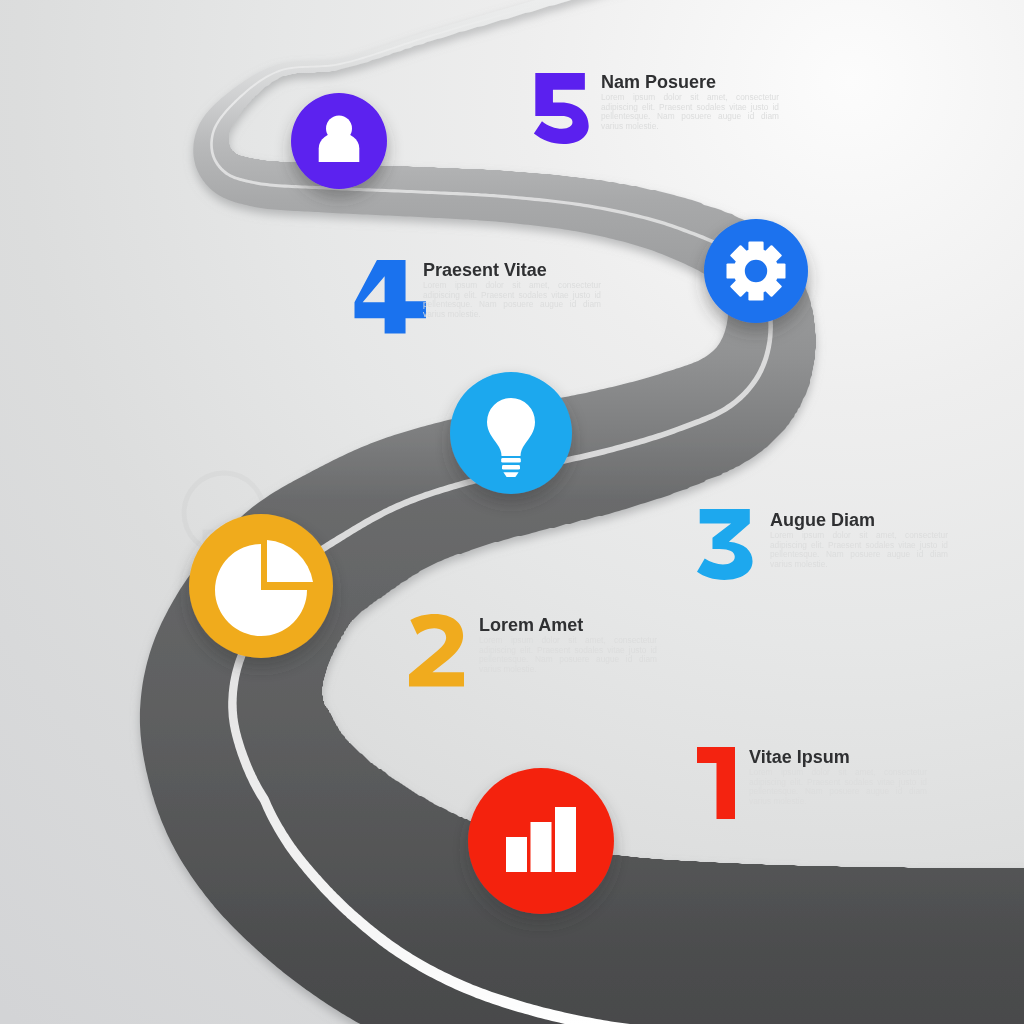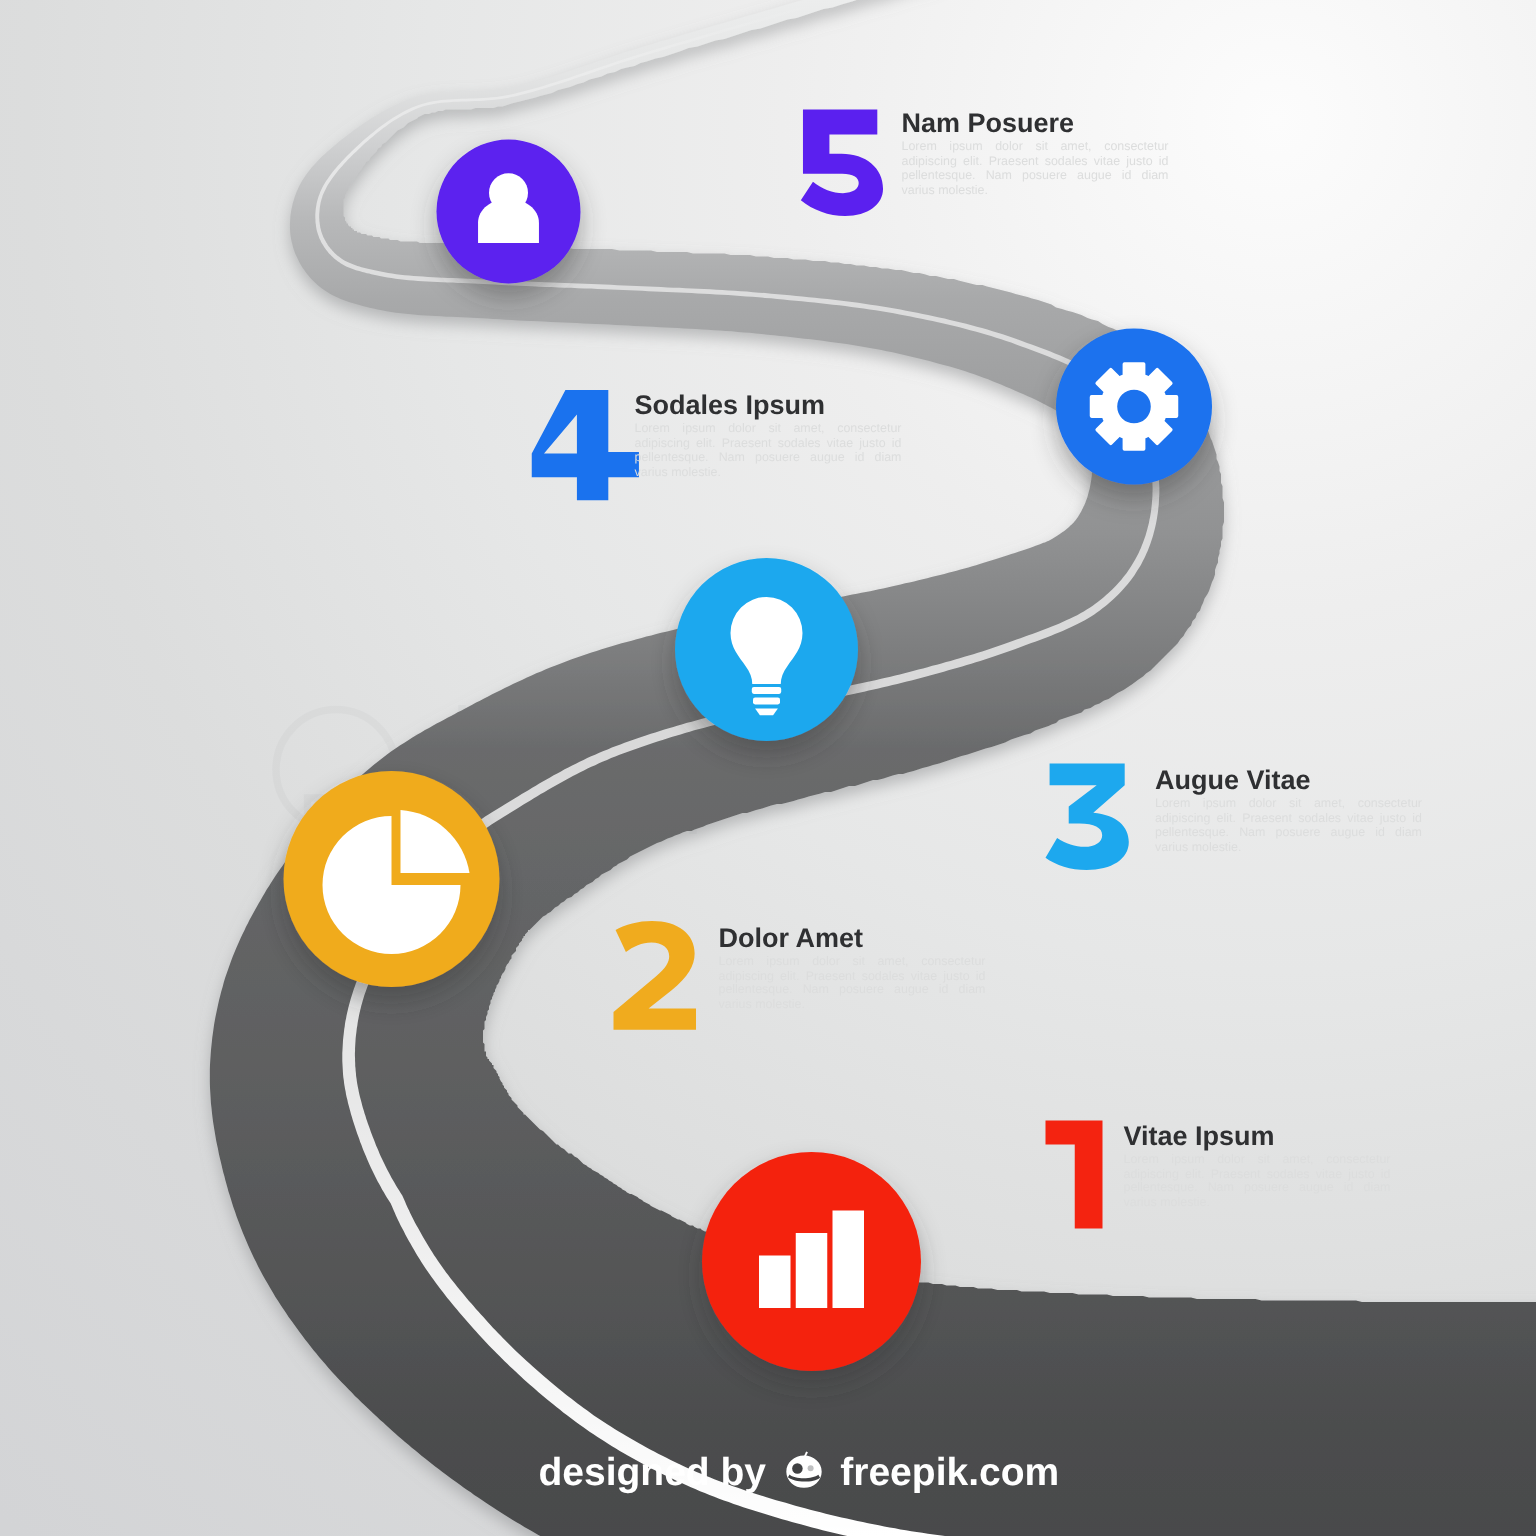--- a/index.html
+++ b/index.html
@@ -161,39 +161,28 @@
       </g>
     <g transform="translate(697.0,747.0) scale(1.0000)">
         <path d="M0 0 H38 V72 H19.5 V16 H0 Z" fill="#f42310"></path>
       </g>
   </svg>
   <div class="step">
     <div class="step-title" style="left:601px;top:72px">Nam Posuere</div>
     <div class="step-body" style="left:601px;top:93px;width:178px">Lorem ipsum dolor sit amet, consectetur adipiscing elit. Praesent sodales vitae justo id pellentesque. Nam posuere augue id diam varius molestie.</div>
   </div>
   <div class="step">
-    <div class="step-title" style="left:423px;top:260px">Sodales Ipsum</div>
+    <div class="step-title" style="left:423px;top:260px">Praesent Vitae</div>
     <div class="step-body" style="left:423px;top:281px;width:178px">Lorem ipsum dolor sit amet, consectetur adipiscing elit. Praesent sodales vitae justo id pellentesque. Nam posuere augue id diam varius molestie.</div>
   </div>
   <div class="step">
-    <div class="step-title" style="left:770px;top:510px">Augue Vitae</div>
+    <div class="step-title" style="left:770px;top:510px">Augue Diam</div>
     <div class="step-body" style="left:770px;top:531px;width:178px">Lorem ipsum dolor sit amet, consectetur adipiscing elit. Praesent sodales vitae justo id pellentesque. Nam posuere augue id diam varius molestie.</div>
   </div>
   <div class="step">
-    <div class="step-title" style="left:479px;top:615px">Dolor Amet</div>
+    <div class="step-title" style="left:479px;top:615px">Lorem Amet</div>
     <div class="step-body" style="left:479px;top:636px;width:178px">Lorem ipsum dolor sit amet, consectetur adipiscing elit. Praesent sodales vitae justo id pellentesque. Nam posuere augue id diam varius molestie.</div>
   </div>
   <div class="step">
     <div class="step-title" style="left:749px;top:747px">Vitae Ipsum</div>
     <div class="step-body" style="left:749px;top:768px;width:178px">Lorem ipsum dolor sit amet, consectetur adipiscing elit. Praesent sodales vitae justo id pellentesque. Nam posuere augue id diam varius molestie.</div>
   </div>
-  <div class="footer" style="left:359px;top:966px">
-    <span>designed by</span>
-    <svg width="30" height="29" viewBox="0 0 30 29" style="vertical-align:-6px;margin:0 2px 0 3px">
-      <path d="M14.9 4.0 l1.5 -3.4 l1.2 0.55 l-1.6 3.4 Z" fill="#fff"></path>
-      <path d="M15 3.4 c6.5 0 11.8 4.8 11.8 10.7 c0 6.0 -5.3 10.8 -11.8 10.8 c-6.5 0 -11.8 -4.8 -11.8 -10.8 c0 -5.9 5.3 -10.7 11.8 -10.7 Z" fill="#fff"></path>
-      <circle cx="10.6" cy="12.0" r="3.5" fill="#3f4042"></circle>
-      <circle cx="19.4" cy="11.8" r="2.0" fill="#bfc0c1"></circle>
-      <path d="M5.4 16.0 c3.2 3.3 15.2 3.3 19.2 0.2 l1.1 1.9 c-4.6 3.6 -16.9 3.5 -21.4 -0.2 Z" fill="#3f4042"></path>
-    </svg>
-    <span>freepik.com</span>
-  </div>
 </div>
 
 </body></html>

